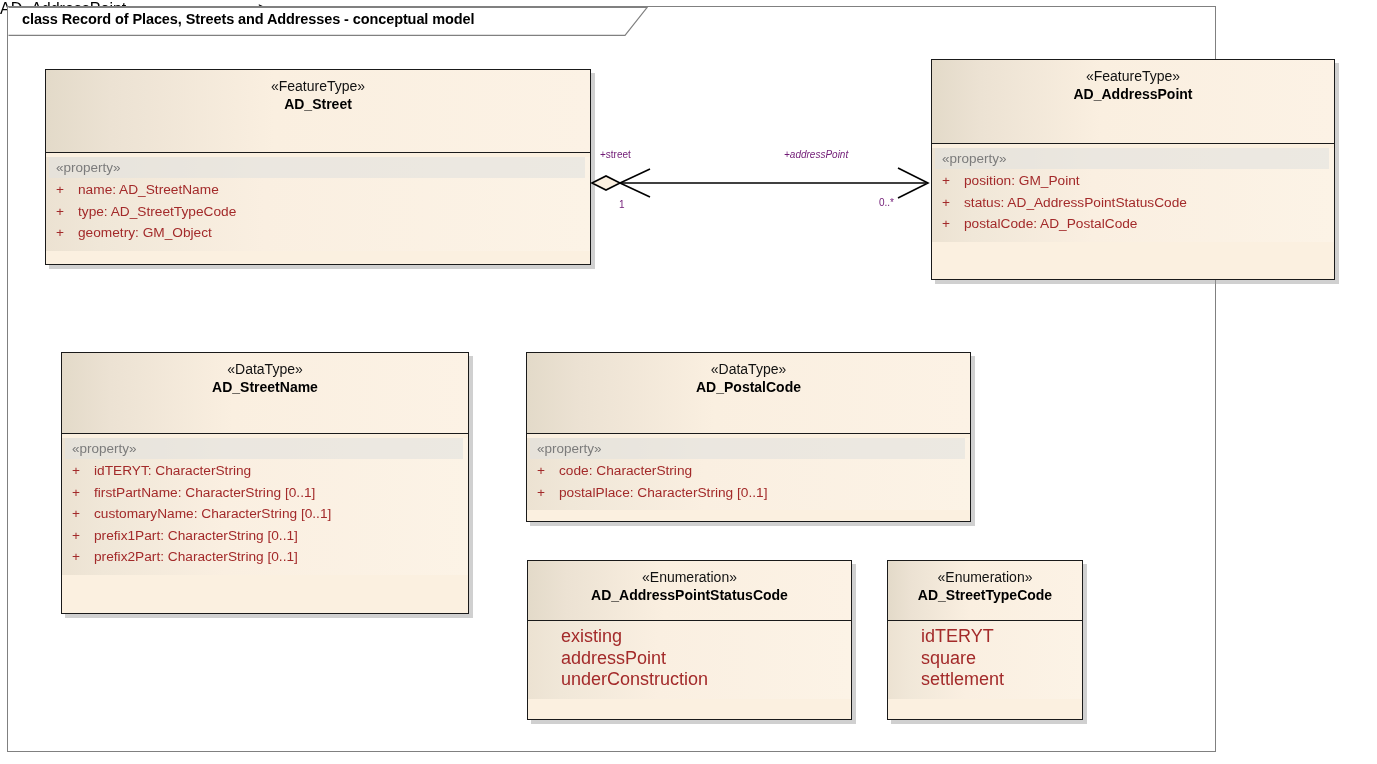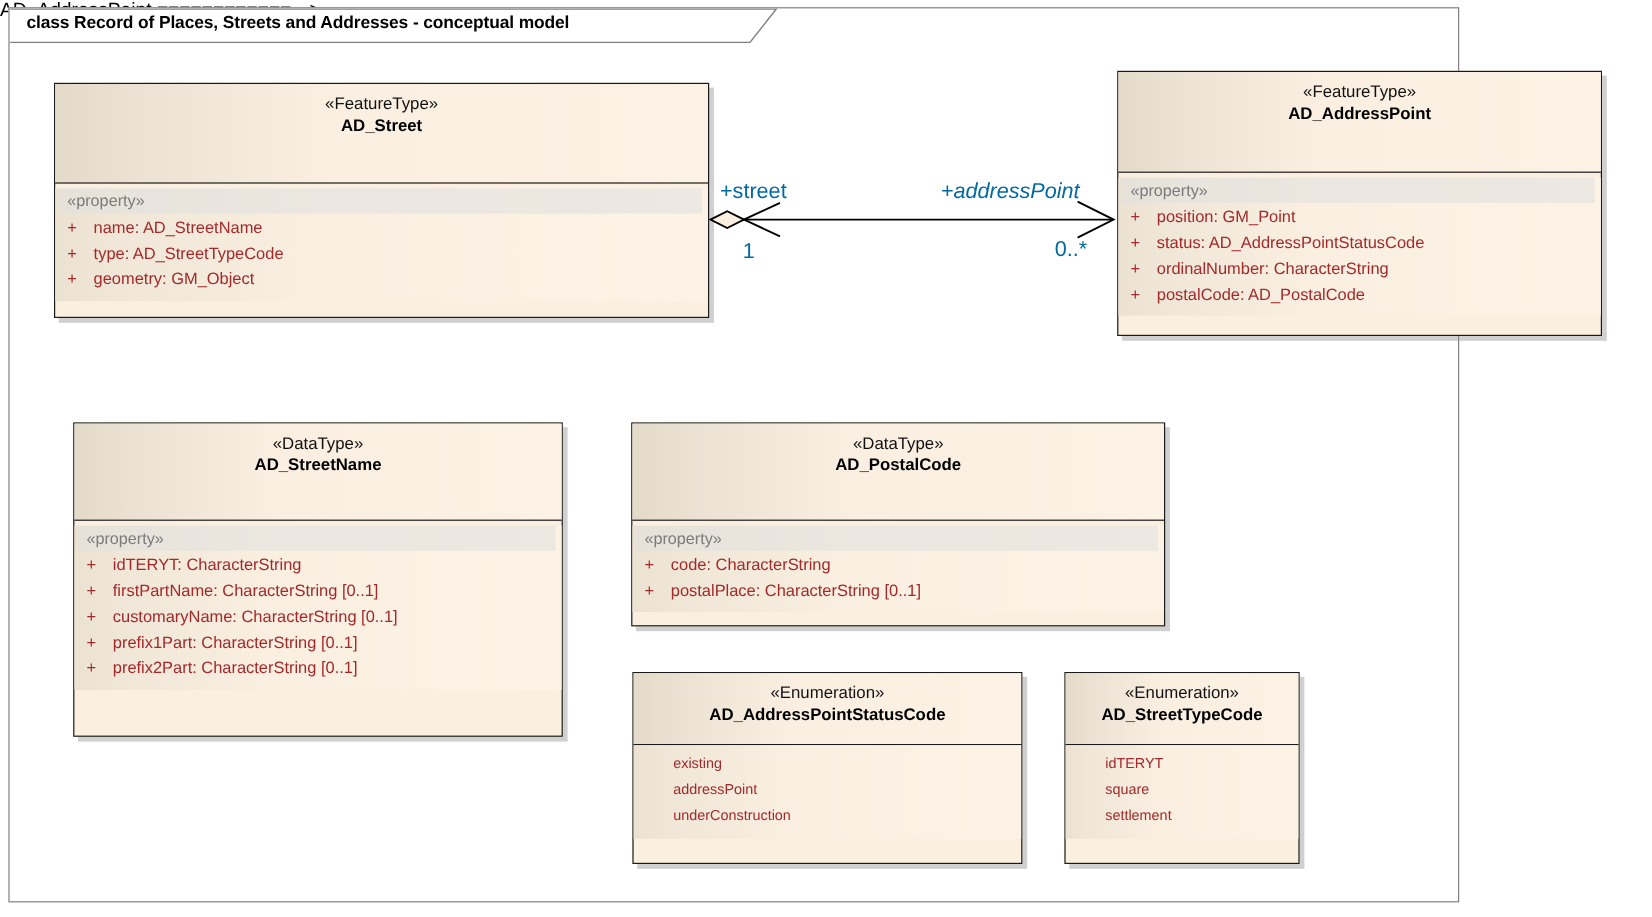--- a/index.html
+++ b/index.html
@@ -109,39 +109,39 @@
     line-height: 21.5px;
     white-space: nowrap;
     padding-left: 10px;
   }
   .attr-vis {
     display: inline-block;
     width: 22px;
     color: #a32a2a;
   }
   .enum-literal {
-    font-size: 12px;
+    font-size: 18px;
     color: #a32a2a;
     line-height: 21.5px;
     white-space: nowrap;
     padding-left: 33px;
   }
   .enum-body { padding-top: 5px; padding-bottom: 8px; }
 
   
   #association-layer {
     position: absolute;
     left: 0; top: 0;
     width: 1377px; height: 764px;
     pointer-events: none;
   }
   .assoc-label {
     position: absolute;
-    font-size: 18px;
-    color: #0369a1;
+    font-size: 10px;
+    color: #701a75;
     white-space: nowrap;
     text-align: center;
   }
 </style>
 </head>
 <body>
 
 
 
 <div id="diagram-frame">
@@ -178,23 +178,20 @@
     </div>
     <div class="uml-body">
       <div class="prop-band">«property»</div>
       <div class="attr-row">
         <span class="attr-vis">+</span><span>position:  GM_Point</span>
       </div>
       <div class="attr-row">
         <span class="attr-vis">+</span><span>status:  AD_AddressPointStatusCode</span>
       </div>
       <div class="attr-row">
-        <span class="attr-vis">+</span><span>ordinalNumber:  CharacterString</span>
-      </div>
-      <div class="attr-row">
         <span class="attr-vis">+</span><span>postalCode:  AD_PostalCode</span>
       </div>
     </div>
   </div>
 
   <div class="uml-class" style="left:53px; top:345px; width:408px; height:262px;">
     <div class="uml-header" style="height:81px;">
       <div class="stereotype">«DataType»</div>
       <div class="classname">AD_StreetName</div>
     </div>

